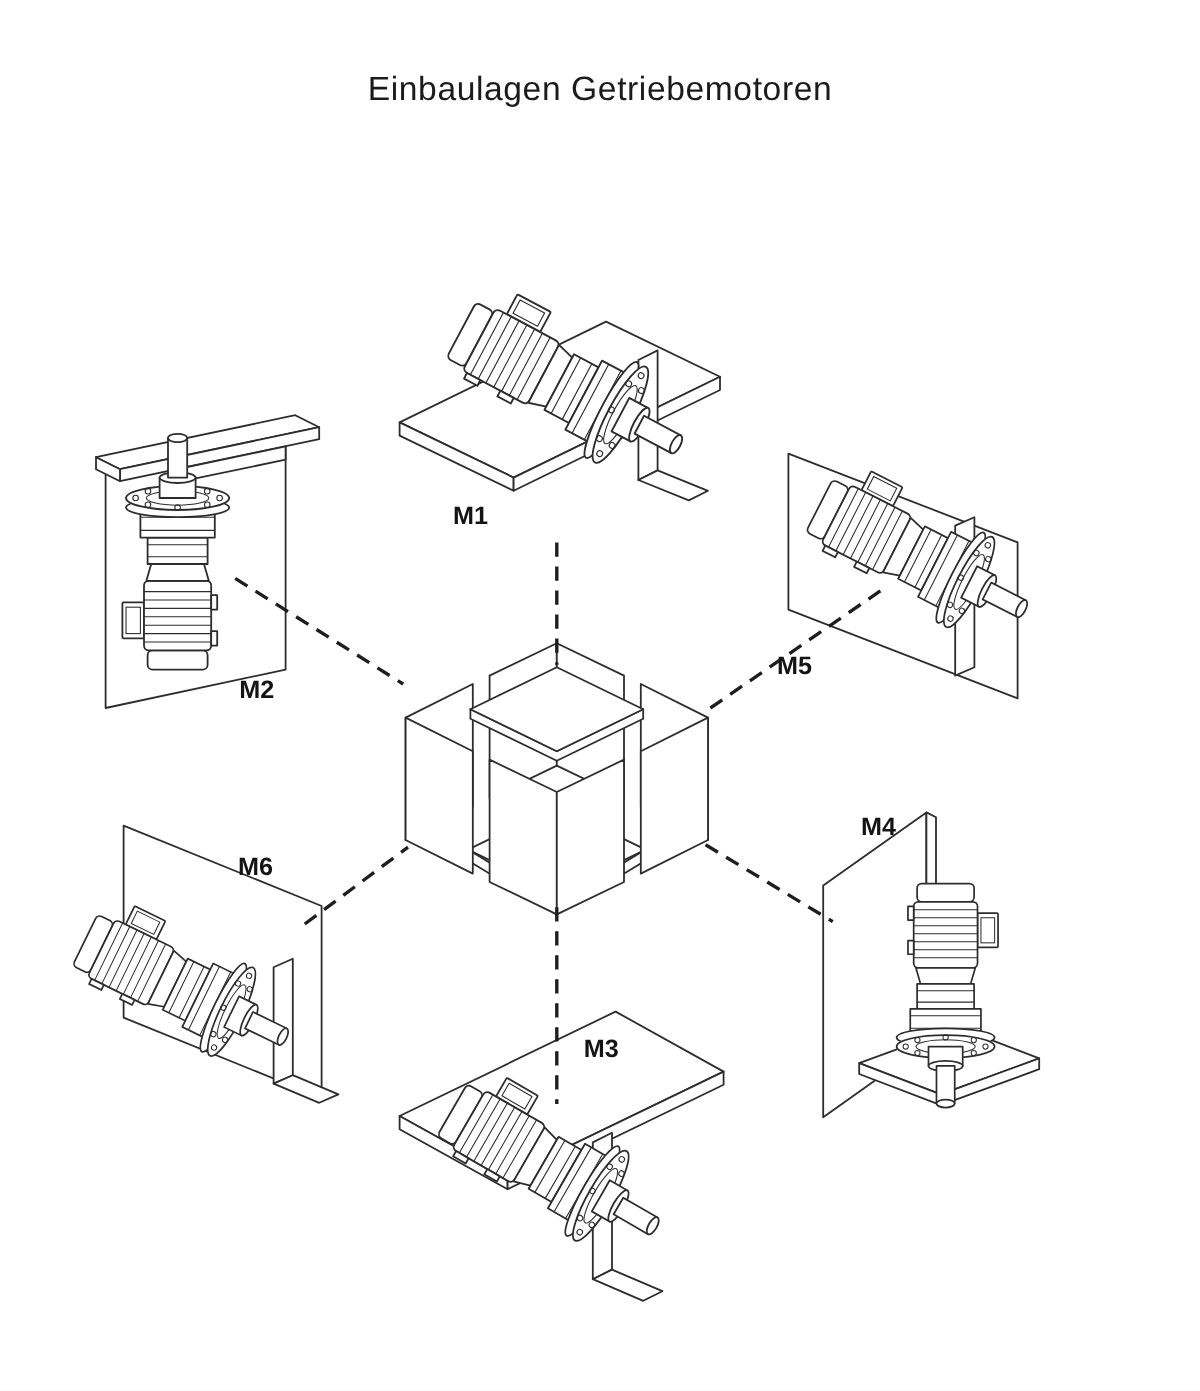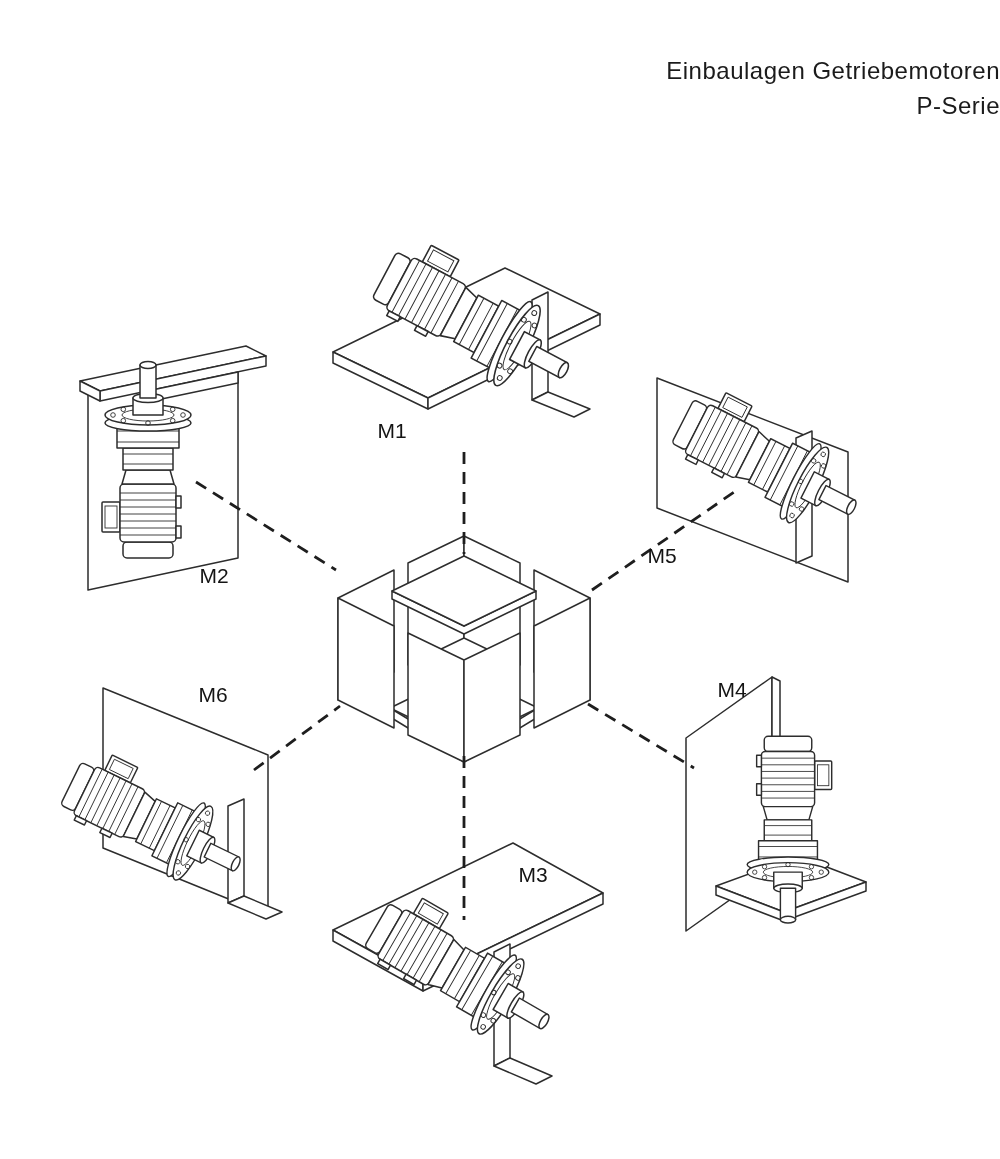--- a/index.html
+++ b/index.html
@@ -1,32 +1,31 @@
 <!DOCTYPE html>
 <html><head>
 <meta charset="utf-8">
 <style>
   html,body{margin:0;padding:0}
   body{background:#ffffff;font-family:"Liberation Sans",sans-serif}
   .stage{position:relative;width:1000px;height:1159px;background:#ffffff;outline:1px solid #d8d8d8;overflow:hidden}
-  .title{position:absolute;top:54px;left:0;width:100%;text-align:right;font-size:24px;color:#1b1b1b;line-height:1.45;letter-spacing:.5px}
-  .poslabel{position:absolute;font-weight:normal;font-size:21px;color:#141414;transform:translateX(-50%);white-space:nowrap}
+  .title{position:absolute;top:54px;left:0;width:100%;text-align:center;font-size:28px;color:#1b1b1b;line-height:1.45;letter-spacing:.5px}
+  .poslabel{position:absolute;font-weight:bold;font-size:21px;color:#141414;transform:translateX(-50%);white-space:nowrap}
   svg.diagram{position:absolute;left:0;top:0}
   .ln{fill:#ffffff;stroke:#2d2d2d;stroke-width:1.5;stroke-linejoin:round}
   .thin{fill:none;stroke:#2d2d2d;stroke-width:0.9}
   .dash{stroke:#1e1e1e;stroke-width:2.8;stroke-dasharray:12 8;fill:none}
 </style>
 </head>
 <body>
 
 <div class="stage">
 
   <div class="title">
     <div>Einbaulagen Getriebemotoren</div>
-    <div>P-Serie</div>
   </div>
 
   <svg class="diagram" width="1000" height="1159" viewBox="0 0 1000 1159">
     <defs>
       <g id="gearmotor">
 
         <rect class="ln" x="-6" y="-25" width="16" height="50" rx="4"></rect>
 
         <rect class="ln" x="20" y="-46" width="30" height="18" rx="1"></rect>
 
@@ -135,17 +134,17 @@
       <line class="dash" x1="592" y1="590" x2="740" y2="488"></line>
       <line class="dash" x1="254" y1="770" x2="340" y2="706"></line>
       <line class="dash" x1="588" y1="704" x2="694" y2="768"></line>
       <line class="dash" x1="464" y1="756" x2="464" y2="920"></line>
     </g>
   </svg>
 
   <div class="poslabel" style="left:392px;top:419px">M1</div>
   <div class="poslabel" style="left:214px;top:564px">M2</div>
   <div class="poslabel" style="left:662px;top:544px">M5</div>
-  <div class="poslabel" style="left:213px;top:683px">M6</div>
+  <div class="poslabel" style="left:213px;top:711px">M6</div>
   <div class="poslabel" style="left:732px;top:678px">M4</div>
-  <div class="poslabel" style="left:533px;top:863px">M3</div>
+  <div class="poslabel" style="left:501px;top:863px">M3</div>
 
 </div>
 
 </body></html>

